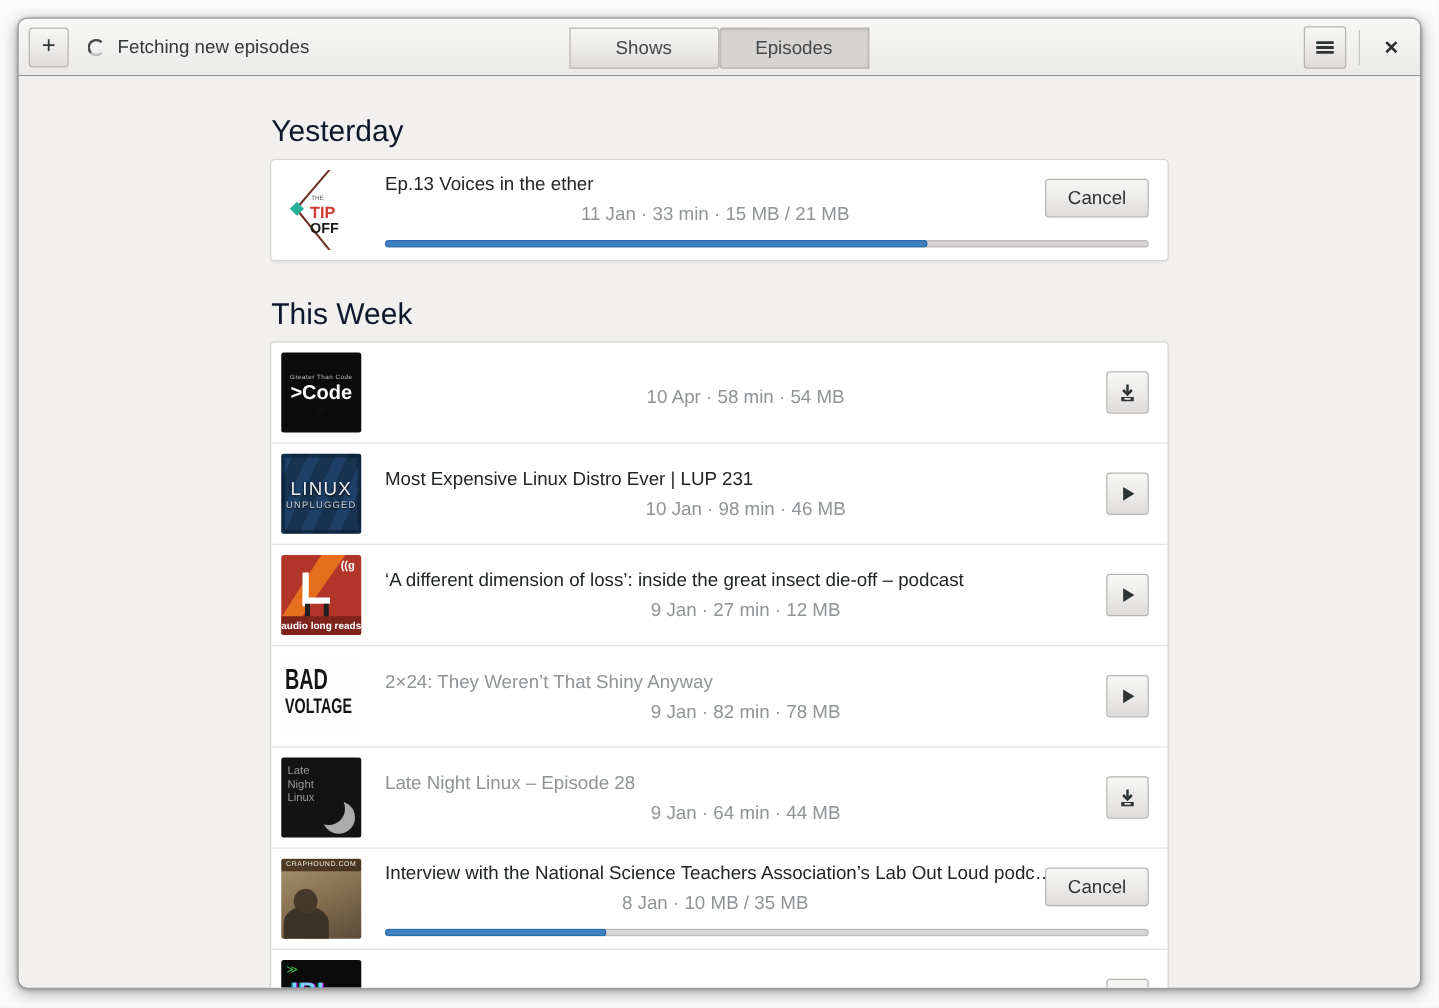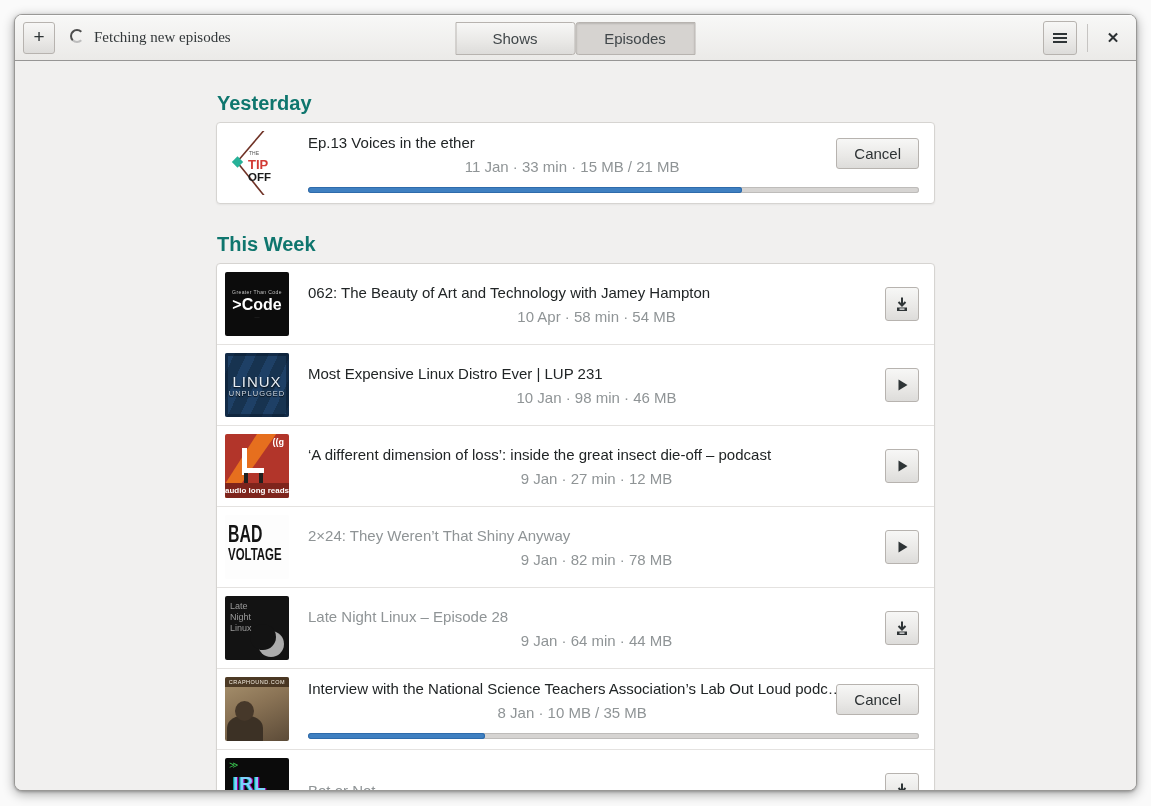--- a/index.html
+++ b/index.html
@@ -33,21 +33,21 @@
     background: linear-gradient(#f7f7f6, #e9e8e6 60%, #dddcda);
     border: 1px solid #b7b3af;
     border-radius: 3px;
     color: #2d3234;
     font-family: "Liberation Sans", sans-serif;
     font-size: 15px;
     cursor: default;
   }
   .sq-btn { width:32px; height:32px; display:flex; align-items:center; justify-content:center; }
   .add-glyph { font-size:19px; color:#2e3436; line-height:1; margin-top:-2px; }
-  .hdr-status { display:flex; align-items:flex-start; margin-left:15px;font-family:Liberation Serif, serif; }
+  .hdr-status { display:flex; align-items:center; margin-left:15px; }
   .spinner {
     width:14px; height:14px; border-radius:50%;
     border:2px solid #4d4d4d;
     border-right-color: transparent;
     border-bottom-color: #bdbdbd;
   }
   .status-text { margin-left:10px; font-size:15px; color:#33383a; }
   .view-switch {
     position:absolute; left:50%; top:7px; transform:translateX(-50%);
     display:flex; height:33px;
@@ -67,21 +67,21 @@
   }
   .hdr-divider { width:1px; height:28px; background:#c6c4c2; margin:0 10px; }
   .close-btn {
     width:30px; height:30px; border:none; background:transparent;
     font-size:15px; font-weight:bold; color:#2c3133;
     display:flex; align-items:center; justify-content:center;
   }
   
   .content { height: 730px; overflow: hidden; position: relative; background: #f1f0ef; }
   .column { width: 719px; margin: 0 auto; padding-top: 31px; }
-  .section-title { font-size: 20px; font-weight: bold; color: #0f766e; margin: 0 0 7px 1px; }
+  .section-title { font-size: 24px; font-weight: normal; color: #0f172a; margin: 0 0 7px 1px; }
   .section-title.second { margin-top: 29px; }
   .card {
     background: #fff;
     border: 1px solid #d6d4d1;
     border-radius: 4px;
     box-shadow: 0 1px 2px rgba(0,0,0,.05);
   }
   .ep-row { display: flex; padding: 8px; }
   .ep-row + .ep-row { border-top: 1px solid #e4e2e0; }
   .cover { width:64px; height:64px; flex:none; border-radius:2px; overflow:hidden; position:relative; }
@@ -218,21 +218,20 @@
 
         <div class="ep-row">
           <div class="cover cov-code">
             <span class="small">Greater Than Code</span>
             <span class="big">&gt;Code</span>
             <span class="tiny">·····</span>
           </div>
           <div class="ep-main">
             <div class="ep-top">
               <div class="ep-texts centered">
-                <div class="ep-title">062: The Beauty of Art and Technology with Jamey Hampton</div>
                 <div class="ep-meta">10 Apr · 58 min · 54 MB</div>
               </div>
               <button class="btn icon-btn">
                 <svg width="16" height="16" viewBox="0 0 16 16">
                   <path d="M8 1.5v6.5" stroke="#2e3436" stroke-width="2" fill="none"></path>
                   <path d="M4.5 6 L8 9.5 L11.5 6" stroke="#2e3436" stroke-width="2" fill="none"></path>
                   <path d="M3 11.5h10v3.5H3z" fill="#2e3436"></path>
                   <rect x="5.5" y="12.5" width="5" height="1.2" fill="#ffffff"></rect>
                 </svg>
               </button>

